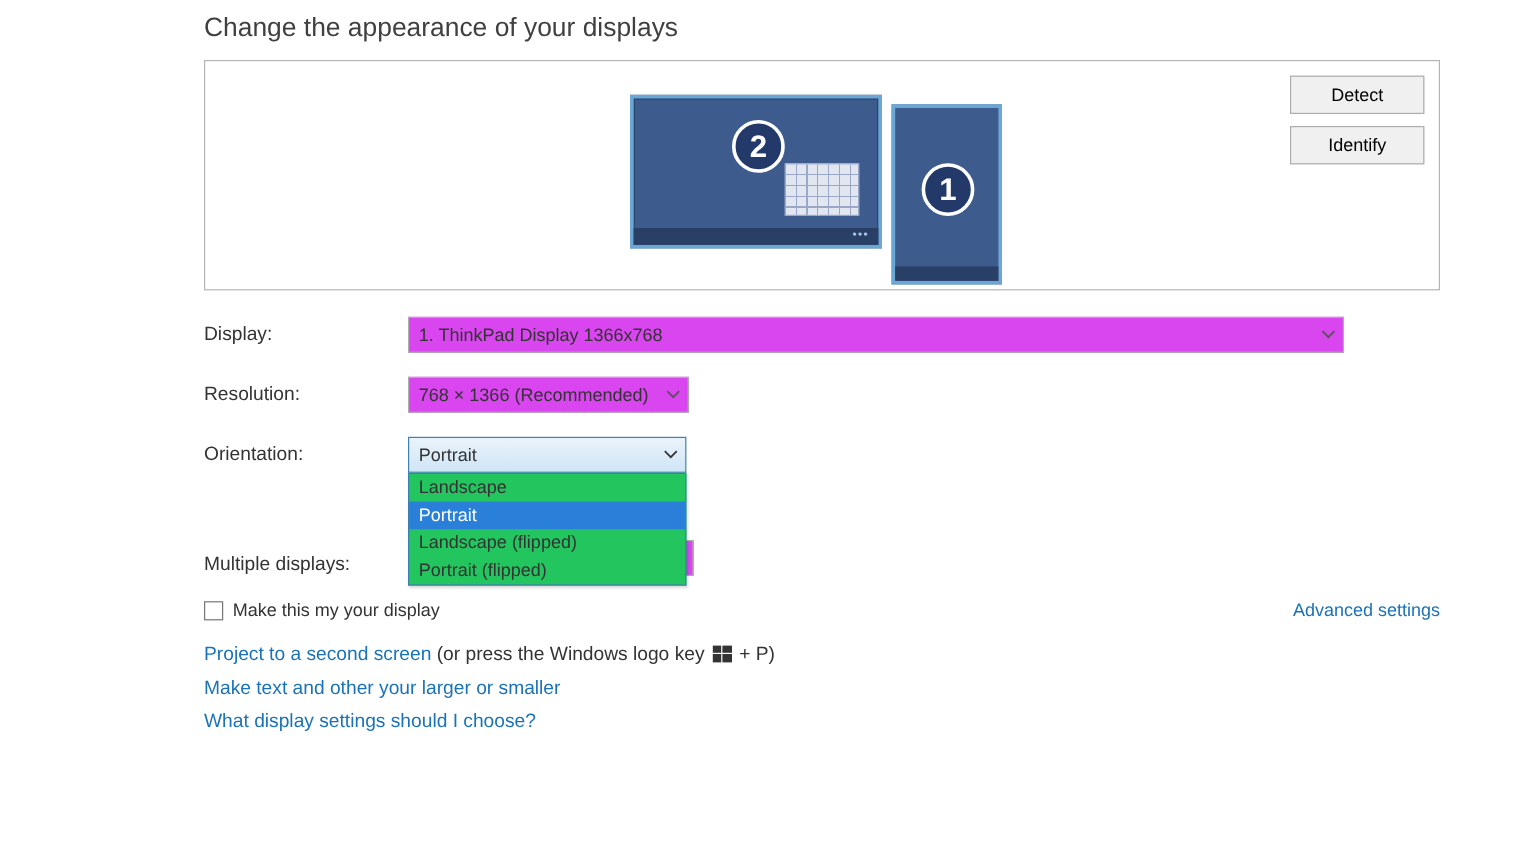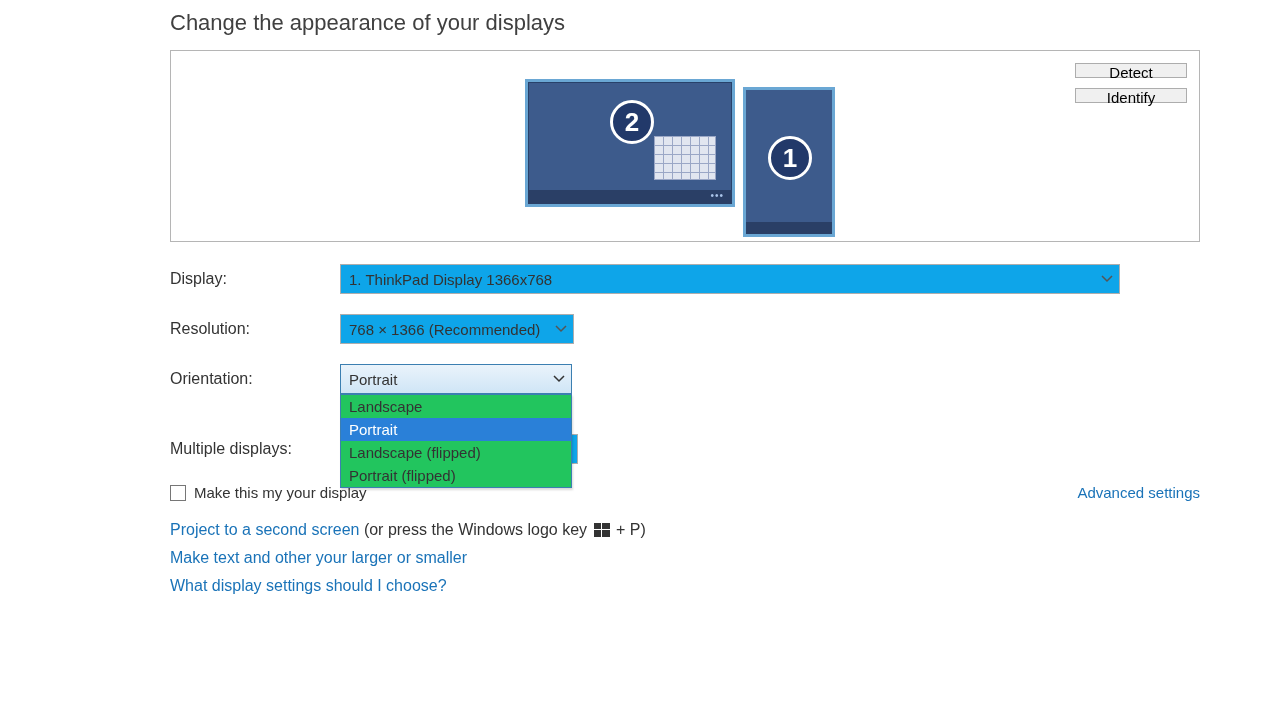--- a/index.html
+++ b/index.html
@@ -32,21 +32,21 @@
     position: absolute;
     right: 12px;
     top: 12px;
     display: flex;
     flex-direction: column;
     gap: 10px;
   }
   .win-btn {
     border: 1px solid #adadad;
     background: #f0f0f0;
-    height: 15px;
+    height: 32px;
     width: 112px;
     font-family: inherit;
     font-size: 15px;
     cursor: pointer;
   }
 
   
   .monitors { position: relative; width: 340px; height: 170px; }
   .mon2 {
     position: absolute; left: 10px; top: 18px;
@@ -78,21 +78,21 @@
     width:44px; height:44px; border-radius:50%;
     background:#22396a; border:3px solid #fff;
     display:flex; align-items:center; justify-content:center;
     color:#fff; font-weight:700; font-size:26px;
   }
 
   .form-row { display:flex; align-items:center; margin-bottom:20px; position:relative;}
   .form-label { width:170px; font-size:16px;}
   .combo {
     border:1px solid #adadad;
-    background:#0ea5e9;
+    background:#d946ef;
     height:30px;
     display:flex; align-items:center;
     padding:0 8px;
     font-size:15px;
     cursor:pointer;
     position:relative;
   }
   .combo-wide { width: 780px; }
   .combo-med { width: 234px; }
   .combo-sm { width: 232px; }
@@ -197,21 +197,21 @@
       </span>
   </div>
   <div class="dropdown" id="orientation-dd">
       <div class="dropdown-item">Landscape</div>
       <div class="dropdown-item sel">Portrait</div>
       <div class="dropdown-item">Landscape (flipped)</div>
       <div class="dropdown-item">Portrait (flipped)</div>
     </div>
 </div>
 
-<div class="form-row" style="margin-top:40px;">
+<div class="form-row" style="margin-top:56px;align-items:flex-end;">
   <div class="form-label">Multiple displays:</div>
   <div class="combo combo-sm2">
     <span></span>
     <span class="chev">
         <svg width="12" height="12">
           <path d="M1 3 L6 8 L11 3" stroke="#555" stroke-width="1.5" fill="none"></path>
         </svg>
       </span>
   </div>
 </div>

